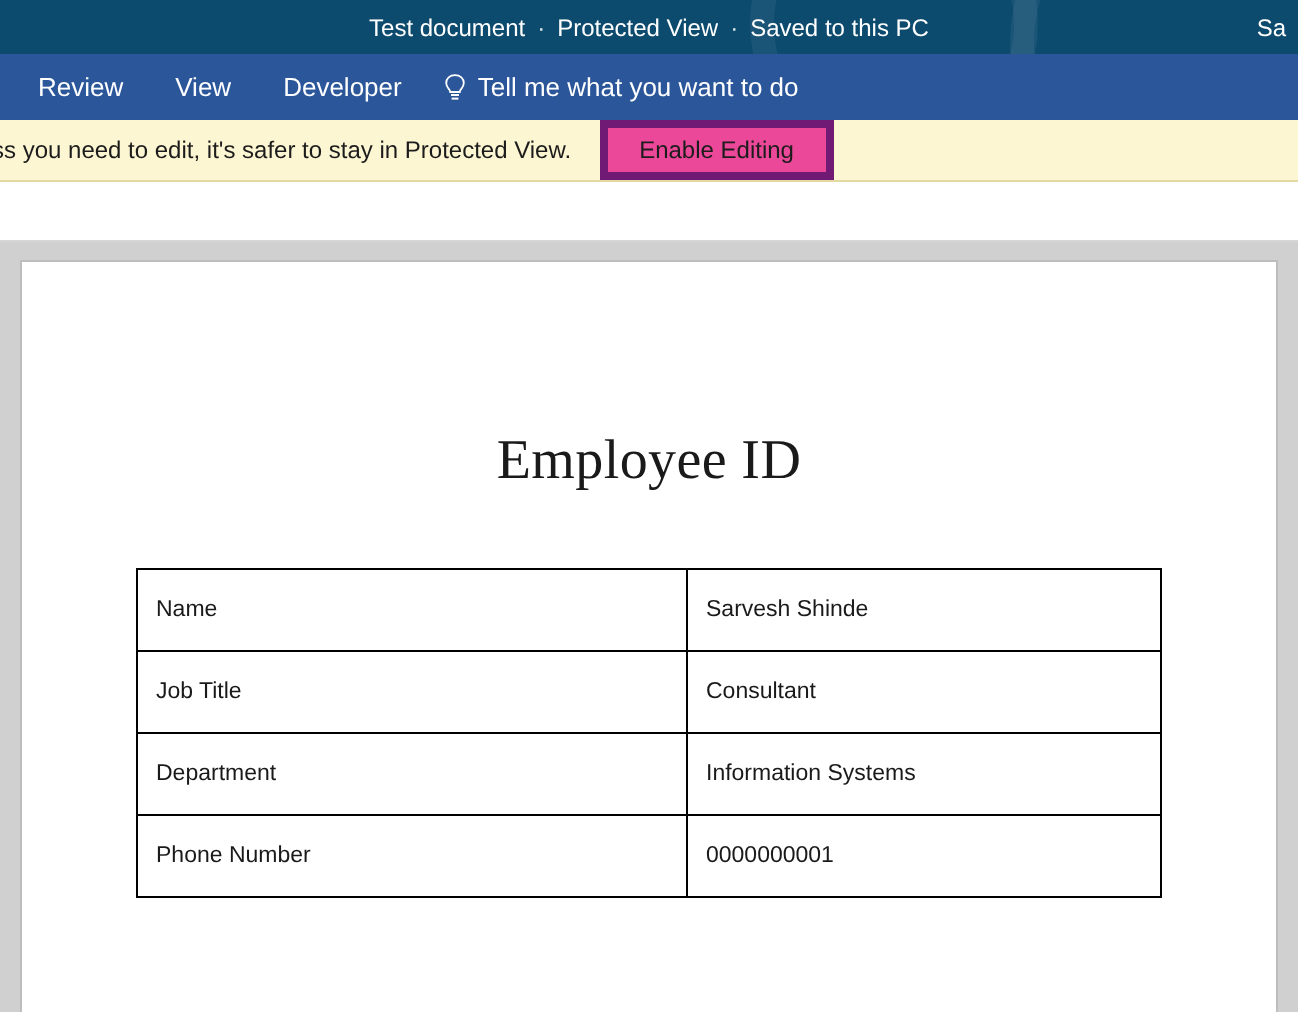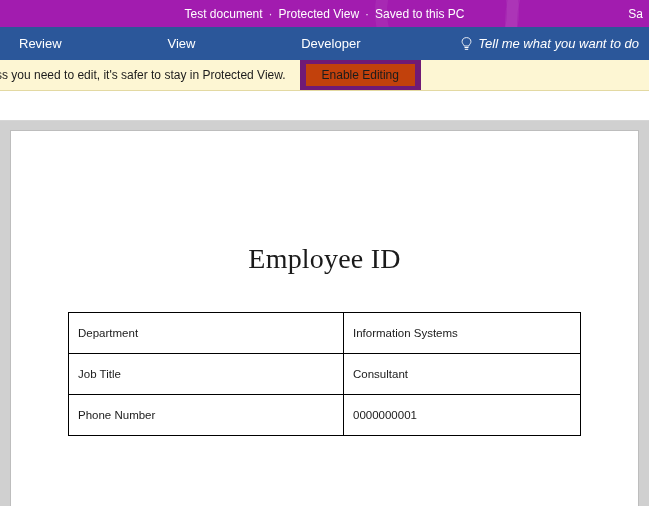--- a/index.html
+++ b/index.html
@@ -11,21 +11,21 @@
     height: 506px;
     overflow: hidden;
     font-family: "Liberation Sans", sans-serif;
     background: #ffffff;
   }
 
   
   .titlebar {
     position: relative;
     height: 27px;
-    background: #a21caf;
+    background: #0c4a6e;
     color: #ffffff;
     font-size: 12px;
     overflow: hidden;
   }
   .titlebar-center {
     position: absolute;
     left: 0;
     top: 0;
     width: 100%;
     height: 27px;
@@ -62,34 +62,32 @@
   .ribbon {
     position: relative;
     height: 33px;
     background: #2b579a;
     display: flex;
     align-items: center;
     padding-left: 6px;
     color: #ffffff;
     font-size: 13px;
     overflow: hidden;
-    justify-content: space-between;
   }
   .ribbon-tab {
     padding: 6px 13px;
     cursor: default;
     white-space: nowrap;
   }
   .tellme {
     display: flex;
     align-items: center;
     gap: 6px;
     padding: 6px 10px 6px 8px;
     font-size: 13px;
-    font-style: italic;
     white-space: nowrap;
   }
   .bulb {
     display: inline-block;
     width: 11px;
     height: 14px;
     position: relative;
   }
   .bulb svg { display: block; }
 
@@ -106,22 +104,22 @@
     padding-left: 0;
     overflow: hidden;
   }
   .protect-msg {
     padding-left: 0;
     margin-left: -4px;
     white-space: nowrap;
   }
   .enable-btn {
     margin-left: 14px;
-    background: #c2410c;
-    border: 6px solid #701a75;
+    background: #ec4899;
+    border: 4px solid #701a75;
     font-size: 12px;
     font-family: "Liberation Sans", sans-serif;
     color: #1c1c1c;
     padding: 4px 16px;
     cursor: pointer;
   }
 
   
   .gap-strip {
     height: 29px;
@@ -145,21 +143,21 @@
     position: relative;
     overflow: hidden;
   }
 
   
   .doc-title {
     text-align: center;
     font-family: "Liberation Serif", serif;
     font-size: 28px;
     color: #1a1a1a;
-    margin-top: 112px;
+    margin-top: 84px;
     letter-spacing: 0.2px;
   }
   table.info {
     border-collapse: collapse;
     margin: 37px auto 0 auto;
     width: 513px;
     table-layout: fixed;
   }
   table.info td {
     border: 1px solid #000000;
@@ -212,27 +210,31 @@
 </div>
 
 <div class="gap-strip"></div>
 
 <div class="workspace">
   <div class="page">
     <div class="doc-title">Employee ID</div>
     <table class="info">
       <tbody>
         <tr>
+          <td class="label">Name</td>
+          <td class="value">Sarvesh Shinde</td>
+        </tr>
+        <tr>
+          <td class="label">Job Title</td>
+          <td class="value">Consultant</td>
+        </tr>
+        <tr>
           <td class="label">Department</td>
           <td class="value">Information Systems</td>
         </tr>
         <tr>
-          <td class="label">Job Title</td>
-          <td class="value">Consultant</td>
-        </tr>
-        <tr>
           <td class="label">Phone Number</td>
           <td class="value">0000000001</td>
         </tr>
       </tbody>
     </table>
   </div>
 </div>
 
 </body></html>

